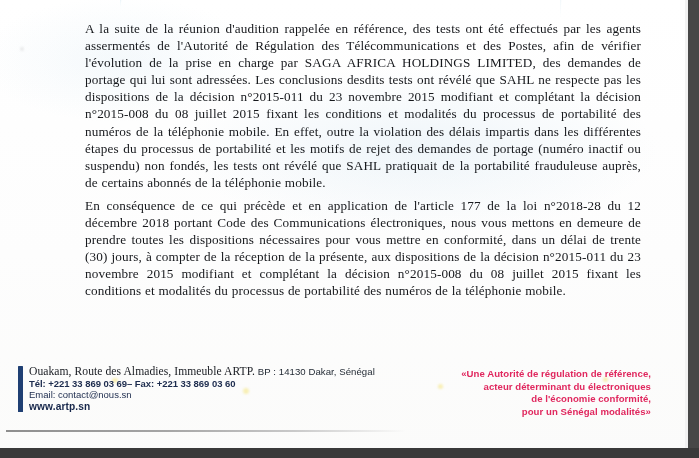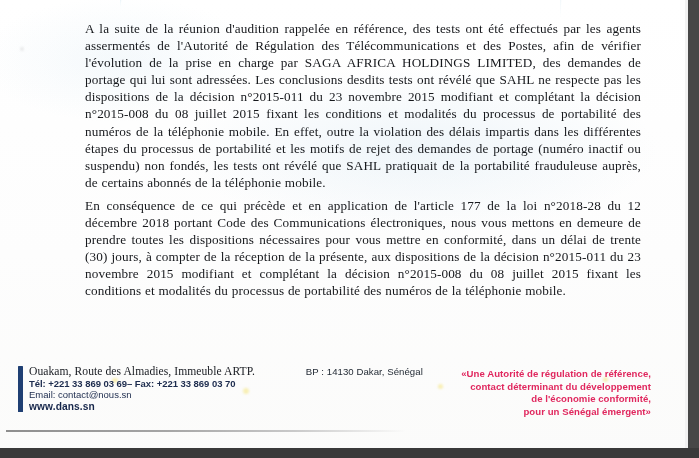--- a/index.html
+++ b/index.html
@@ -104,21 +104,20 @@
   .f-addr {
     font-family: "Liberation Serif", serif;
     font-size: 11.6px;
     color: #171a20;
     letter-spacing: 0.005em;
   }
   .f-addr .addr-bp {
     font-family: "Liberation Sans", sans-serif;
     font-size: 9.6px;
     color: #1e2630;
-    margin-left: 48px;
   }
   .f-contact {
     font-family: "Liberation Sans", sans-serif;
     font-size: 9.5px;
     font-weight: bold;
     color: #1c2b4d;
     letter-spacing: -0.005em;
   }
   .f-email {
     font-family: "Liberation Sans", sans-serif;
@@ -215,31 +214,31 @@
 
     <div id="footer">
 
       <div id="footer-left">
         <div id="footer-bar"></div>
         <div id="footer-lines">
           <div class="f-line f-addr">
             <span>Ouakam, Route des Almadies, Immeuble ARTP.</span>
             <span class="addr-bp">BP : 14130 Dakar, Sénégal</span>
           </div>
-          <div class="f-line f-contact">Tél: +221 33 869 03 69– Fax: +221 33 869 03 70</div>
+          <div class="f-line f-contact">Tél: +221 33 869 03 69– Fax: +221 33 869 03 60</div>
           <div class="f-line f-email">Email: contact@nous.sn</div>
-          <div class="f-line f-web">www.dans.sn</div>
+          <div class="f-line f-web">www.artp.sn</div>
         </div>
       </div>
 
       <div id="tagline">
         <span class="tl">«Une Autorité de régulation de référence,</span>
-        <span class="tl">contact déterminant du développement</span>
+        <span class="tl">acteur déterminant du électroniques</span>
         <span class="tl">de l'économie conformité,</span>
-        <span class="tl">pour un Sénégal émergent»</span>
+        <span class="tl">pour un Sénégal modalités»</span>
       </div>
 
     </div>
 
     <div id="bottom-rule"></div>
   </div>
 
   <div id="border-right-inner"></div>
   <div id="border-right"></div>
   <div id="border-bottom"></div>

